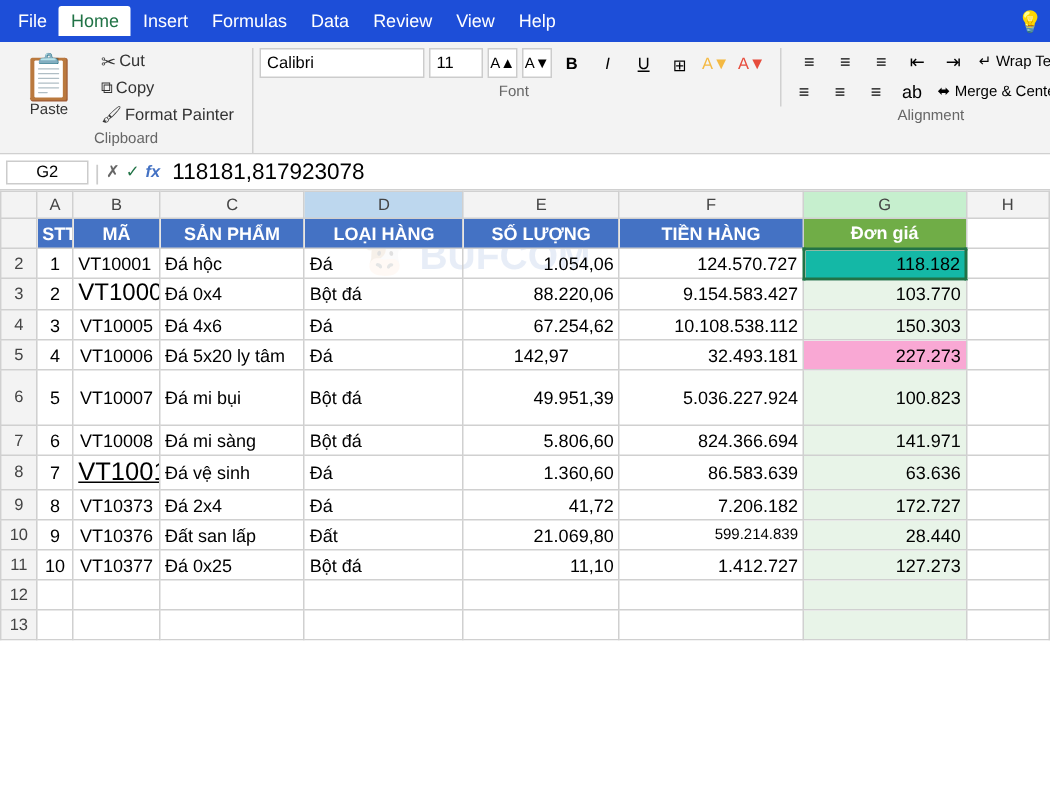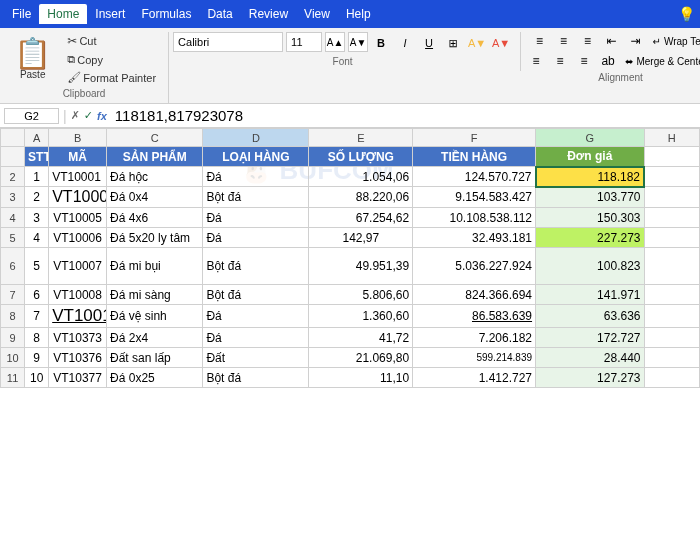--- a/index.html
+++ b/index.html
@@ -196,21 +196,21 @@
             <td style="border: 1px solid rgb(208, 208, 208); padding: 1px 3px; overflow: hidden; white-space: nowrap; height: 20px; font-size: 12px;"></td>
           </tr>
           <tr>
             <th class="col-header row-num">2</th>
             <td style="border: 1px solid rgb(208, 208, 208); padding: 1px 3px; overflow: hidden; white-space: nowrap; height: 20px; font-size: 12px; text-align: center;">1</td>
             <td style="border: 1px solid rgb(208, 208, 208); padding: 1px 3px; overflow: hidden; white-space: nowrap; height: 20px; font-size: 12px; text-align: left;">VT10001</td>
             <td style="border: 1px solid rgb(208, 208, 208); padding: 1px 3px; overflow: hidden; white-space: nowrap; height: 20px; font-size: 12px;">Đá hộc</td>
             <td style="border: 1px solid rgb(208, 208, 208); padding: 1px 3px; overflow: hidden; white-space: nowrap; height: 20px; font-size: 12px;">Đá</td>
             <td style="border: 1px solid rgb(208, 208, 208); padding: 1px 3px; overflow: hidden; white-space: nowrap; height: 20px; font-size: 12px; text-align: right;">1.054,06</td>
             <td style="border: 1px solid rgb(208, 208, 208); padding: 1px 3px; overflow: hidden; white-space: nowrap; height: 20px; font-size: 12px; text-align: right;">124.570.727</td>
-            <td style="border: 2px solid rgb(33, 115, 70); padding: 1px 3px; overflow: hidden; white-space: nowrap; height: 20px; font-size: 12px; background: #fde047; text-align: right;">118.182</td>
+            <td style="border: 2px solid rgb(33, 115, 70); padding: 1px 3px; overflow: hidden; white-space: nowrap; height: 20px; font-size: 12px; background: #14b8a6; text-align: right;">118.182</td>
             <td style="border: 1px solid rgb(208, 208, 208); padding: 1px 3px; overflow: hidden; white-space: nowrap; height: 20px; font-size: 12px;"></td>
           </tr>
           <tr>
             <th class="col-header row-num">3</th>
             <td style="border: 1px solid rgb(208, 208, 208); padding: 1px 3px; overflow: hidden; white-space: nowrap; height: 20px; font-size: 12px; text-align: center;">2</td>
             <td style="border: 1px solid rgb(208, 208, 208); padding: 1px 3px; overflow: hidden; white-space: nowrap; height: 20px; font-size: 16px; text-align: center;">VT10002</td>
             <td style="border: 1px solid rgb(208, 208, 208); padding: 1px 3px; overflow: hidden; white-space: nowrap; height: 20px; font-size: 12px;">Đá 0x4</td>
             <td style="border: 1px solid rgb(208, 208, 208); padding: 1px 3px; overflow: hidden; white-space: nowrap; height: 20px; font-size: 12px;">Bột đá</td>
             <td style="border: 1px solid rgb(208, 208, 208); padding: 1px 3px; overflow: hidden; white-space: nowrap; height: 20px; font-size: 12px; text-align: right;">88.220,06</td>
             <td style="border: 1px solid rgb(208, 208, 208); padding: 1px 3px; overflow: hidden; white-space: nowrap; height: 20px; font-size: 12px; text-align: right;">9.154.583.427</td>
@@ -229,21 +229,21 @@
             <td style="border: 1px solid rgb(208, 208, 208); padding: 1px 3px; overflow: hidden; white-space: nowrap; height: 20px; font-size: 12px;"></td>
           </tr>
           <tr>
             <th class="col-header row-num">5</th>
             <td style="border: 1px solid rgb(208, 208, 208); padding: 1px 3px; overflow: hidden; white-space: nowrap; height: 20px; font-size: 12px; text-align: center;">4</td>
             <td style="border: 1px solid rgb(208, 208, 208); padding: 1px 3px; overflow: hidden; white-space: nowrap; height: 20px; font-size: 12px; text-align: center;">VT10006</td>
             <td style="border: 1px solid rgb(208, 208, 208); padding: 1px 3px; overflow: hidden; white-space: nowrap; height: 20px; font-size: 12px;">Đá 5x20 ly tâm</td>
             <td style="border: 1px solid rgb(208, 208, 208); padding: 1px 3px; overflow: hidden; white-space: nowrap; height: 20px; font-size: 12px;">Đá</td>
             <td style="border: 1px solid rgb(208, 208, 208); padding: 1px 3px; overflow: hidden; white-space: nowrap; height: 20px; font-size: 12px; text-align: center;">142,97</td>
             <td style="border: 1px solid rgb(208, 208, 208); padding: 1px 3px; overflow: hidden; white-space: nowrap; height: 20px; font-size: 12px; text-align: right;">32.493.181</td>
-            <td style="border: 1px solid rgb(208, 208, 208); padding: 1px 3px; overflow: hidden; white-space: nowrap; height: 20px; font-size: 12px; background: #bef264; text-align: right;">227.273</td>
+            <td style="border: 1px solid rgb(208, 208, 208); padding: 1px 3px; overflow: hidden; white-space: nowrap; height: 20px; font-size: 12px; background: #f9a8d4; text-align: right;">227.273</td>
             <td style="border: 1px solid rgb(208, 208, 208); padding: 1px 3px; overflow: hidden; white-space: nowrap; height: 20px; font-size: 12px;"></td>
           </tr>
           <tr>
             <th class="col-header row-num">6</th>
             <td style="border: 1px solid rgb(208, 208, 208); padding: 1px 3px; overflow: hidden; white-space: nowrap; height: 20px; font-size: 12px; text-align: center;">5</td>
             <td style="border: 1px solid rgb(208, 208, 208); padding: 11px 3px; overflow: hidden; white-space: nowrap; height: 20px; font-size: 12px; text-align: center;">VT10007</td>
             <td style="border: 1px solid rgb(208, 208, 208); padding: 1px 3px; overflow: hidden; white-space: nowrap; height: 20px; font-size: 12px;">Đá mi bụi</td>
             <td style="border: 1px solid rgb(208, 208, 208); padding: 1px 3px; overflow: hidden; white-space: nowrap; height: 20px; font-size: 12px;">Bột đá</td>
             <td style="border: 1px solid rgb(208, 208, 208); padding: 1px 3px; overflow: hidden; white-space: nowrap; height: 20px; font-size: 12px; text-align: right;">49.951,39</td>
             <td style="border: 1px solid rgb(208, 208, 208); padding: 1px 3px; overflow: hidden; white-space: nowrap; height: 20px; font-size: 12px; text-align: right;">5.036.227.924</td>
@@ -261,21 +261,21 @@
             <td style="border: 1px solid rgb(208, 208, 208); padding: 1px 3px; overflow: hidden; white-space: nowrap; height: 20px; font-size: 12px; background: rgb(232, 244, 232); text-align: right;">141.971</td>
             <td style="border: 1px solid rgb(208, 208, 208); padding: 1px 3px; overflow: hidden; white-space: nowrap; height: 20px; font-size: 12px;"></td>
           </tr>
           <tr>
             <th class="col-header row-num">8</th>
             <td style="border: 1px solid rgb(208, 208, 208); padding: 1px 3px; overflow: hidden; white-space: nowrap; height: 20px; font-size: 12px; text-align: center;">7</td>
             <td style="border: 1px solid rgb(208, 208, 208); padding: 1px 3px; overflow: hidden; white-space: nowrap; height: 20px; font-size: 17px; text-align: center; text-decoration: underline;">VT10015</td>
             <td style="border: 1px solid rgb(208, 208, 208); padding: 1px 3px; overflow: hidden; white-space: nowrap; height: 20px; font-size: 12px;">Đá vệ sinh</td>
             <td style="border: 1px solid rgb(208, 208, 208); padding: 1px 3px; overflow: hidden; white-space: nowrap; height: 20px; font-size: 12px;">Đá</td>
             <td style="border: 1px solid rgb(208, 208, 208); padding: 1px 3px; overflow: hidden; white-space: nowrap; height: 20px; font-size: 12px; text-align: right;">1.360,60</td>
-            <td style="border: 1px solid rgb(208, 208, 208); padding: 1px 3px; overflow: hidden; white-space: nowrap; height: 20px; font-size: 12px; text-align: right; text-decoration: underline;">86.583.639</td>
+            <td style="border: 1px solid rgb(208, 208, 208); padding: 1px 3px; overflow: hidden; white-space: nowrap; height: 20px; font-size: 12px; text-align: right;">86.583.639</td>
             <td style="border: 1px solid rgb(208, 208, 208); padding: 1px 3px; overflow: hidden; white-space: nowrap; height: 20px; font-size: 12px; background: rgb(232, 244, 232); text-align: right;">63.636</td>
             <td style="border: 1px solid rgb(208, 208, 208); padding: 1px 3px; overflow: hidden; white-space: nowrap; height: 20px; font-size: 12px;"></td>
           </tr>
           <tr>
             <th class="col-header row-num">9</th>
             <td style="border: 1px solid rgb(208, 208, 208); padding: 1px 3px; overflow: hidden; white-space: nowrap; height: 20px; font-size: 12px; text-align: center;">8</td>
             <td style="border: 1px solid rgb(208, 208, 208); padding: 1px 3px; overflow: hidden; white-space: nowrap; height: 20px; font-size: 12px; text-align: center;">VT10373</td>
             <td style="border: 1px solid rgb(208, 208, 208); padding: 1px 3px; overflow: hidden; white-space: nowrap; height: 20px; font-size: 12px;">Đá 2x4</td>
             <td style="border: 1px solid rgb(208, 208, 208); padding: 1px 3px; overflow: hidden; white-space: nowrap; height: 20px; font-size: 12px;">Đá</td>
             <td style="border: 1px solid rgb(208, 208, 208); padding: 1px 3px; overflow: hidden; white-space: nowrap; height: 20px; font-size: 12px; text-align: right;">41,72</td>
@@ -298,16 +298,38 @@
             <th class="col-header row-num">11</th>
             <td style="border: 1px solid rgb(208, 208, 208); padding: 1px 3px; overflow: hidden; white-space: nowrap; height: 20px; font-size: 12px; text-align: center;">10</td>
             <td style="border: 1px solid rgb(208, 208, 208); padding: 1px 3px; overflow: hidden; white-space: nowrap; height: 20px; font-size: 12px; text-align: center;">VT10377</td>
             <td style="border: 1px solid rgb(208, 208, 208); padding: 1px 3px; overflow: hidden; white-space: nowrap; height: 20px; font-size: 12px;">Đá 0x25</td>
             <td style="border: 1px solid rgb(208, 208, 208); padding: 1px 3px; overflow: hidden; white-space: nowrap; height: 20px; font-size: 12px;">Bột đá</td>
             <td style="border: 1px solid rgb(208, 208, 208); padding: 1px 3px; overflow: hidden; white-space: nowrap; height: 20px; font-size: 12px; text-align: right;">11,10</td>
             <td style="border: 1px solid rgb(208, 208, 208); padding: 1px 3px; overflow: hidden; white-space: nowrap; height: 20px; font-size: 12px; text-align: right;">1.412.727</td>
             <td style="border: 1px solid rgb(208, 208, 208); padding: 1px 3px; overflow: hidden; white-space: nowrap; height: 20px; font-size: 12px; background: rgb(232, 244, 232); text-align: right;">127.273</td>
             <td style="border: 1px solid rgb(208, 208, 208); padding: 1px 3px; overflow: hidden; white-space: nowrap; height: 20px; font-size: 12px;"></td>
           </tr>
+          <tr>
+            <th class="col-header row-num">12</th>
+            <td style="border: 1px solid rgb(208, 208, 208); padding: 1px 3px; overflow: hidden; white-space: nowrap; height: 20px; font-size: 12px; text-align: center;"></td>
+            <td style="border: 1px solid rgb(208, 208, 208); padding: 1px 3px; overflow: hidden; white-space: nowrap; height: 20px; font-size: 12px; text-align: center;"></td>
+            <td style="border: 1px solid rgb(208, 208, 208); padding: 1px 3px; overflow: hidden; white-space: nowrap; height: 20px; font-size: 12px;"></td>
+            <td style="border: 1px solid rgb(208, 208, 208); padding: 1px 3px; overflow: hidden; white-space: nowrap; height: 20px; font-size: 12px;"></td>
+            <td style="border: 1px solid rgb(208, 208, 208); padding: 1px 3px; overflow: hidden; white-space: nowrap; height: 20px; font-size: 12px; text-align: right;"></td>
+            <td style="border: 1px solid rgb(208, 208, 208); padding: 1px 3px; overflow: hidden; white-space: nowrap; height: 20px; font-size: 12px; text-align: right;"></td>
+            <td style="border: 1px solid rgb(208, 208, 208); padding: 1px 3px; overflow: hidden; white-space: nowrap; height: 20px; font-size: 12px; background: rgb(232, 244, 232); text-align: right;"></td>
+            <td style="border: 1px solid rgb(208, 208, 208); padding: 1px 3px; overflow: hidden; white-space: nowrap; height: 20px; font-size: 12px;"></td>
+          </tr>
+          <tr>
+            <th class="col-header row-num">13</th>
+            <td style="border: 1px solid rgb(208, 208, 208); padding: 1px 3px; overflow: hidden; white-space: nowrap; height: 20px; font-size: 12px; text-align: center;"></td>
+            <td style="border: 1px solid rgb(208, 208, 208); padding: 1px 3px; overflow: hidden; white-space: nowrap; height: 20px; font-size: 12px; text-align: center;"></td>
+            <td style="border: 1px solid rgb(208, 208, 208); padding: 1px 3px; overflow: hidden; white-space: nowrap; height: 20px; font-size: 12px;"></td>
+            <td style="border: 1px solid rgb(208, 208, 208); padding: 1px 3px; overflow: hidden; white-space: nowrap; height: 20px; font-size: 12px;"></td>
+            <td style="border: 1px solid rgb(208, 208, 208); padding: 1px 3px; overflow: hidden; white-space: nowrap; height: 20px; font-size: 12px; text-align: right;"></td>
+            <td style="border: 1px solid rgb(208, 208, 208); padding: 1px 3px; overflow: hidden; white-space: nowrap; height: 20px; font-size: 12px; text-align: right;"></td>
+            <td style="border: 1px solid rgb(208, 208, 208); padding: 1px 3px; overflow: hidden; white-space: nowrap; height: 20px; font-size: 12px; background: rgb(232, 244, 232); text-align: right;"></td>
+            <td style="border: 1px solid rgb(208, 208, 208); padding: 1px 3px; overflow: hidden; white-space: nowrap; height: 20px; font-size: 12px;"></td>
+          </tr>
         </tbody>
     </table>
   </div>
 </div>
 
 </body></html>

